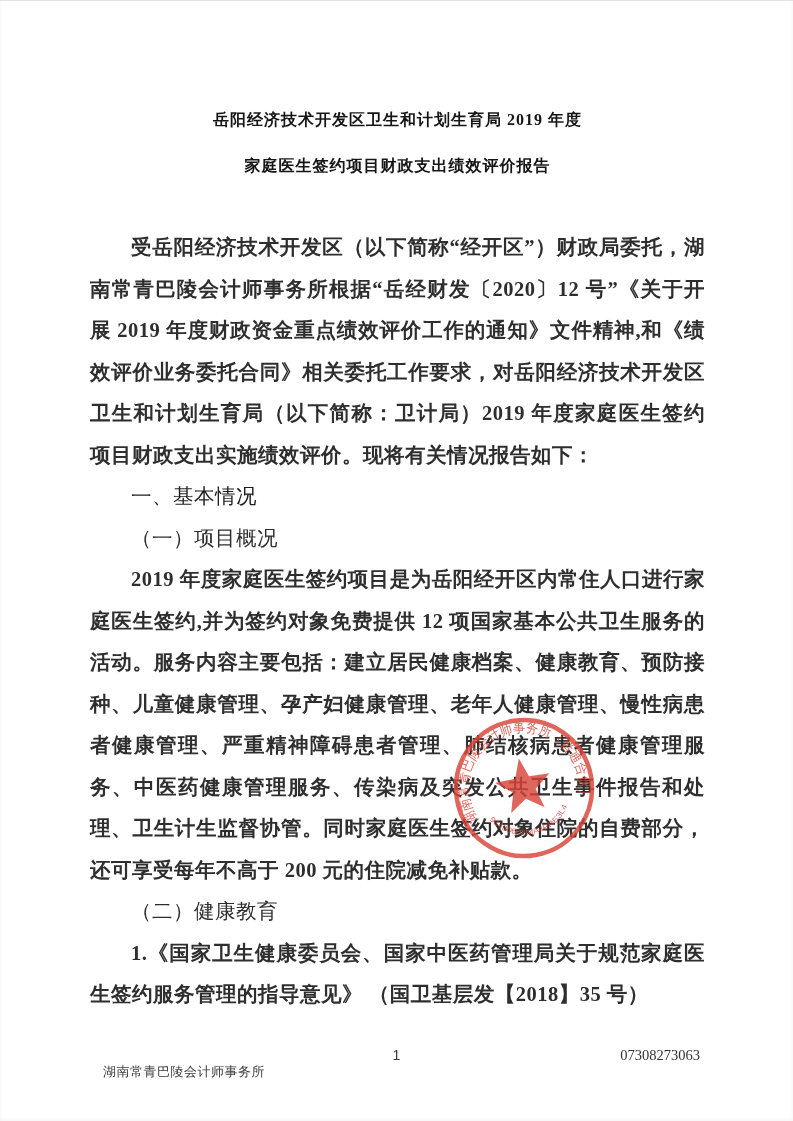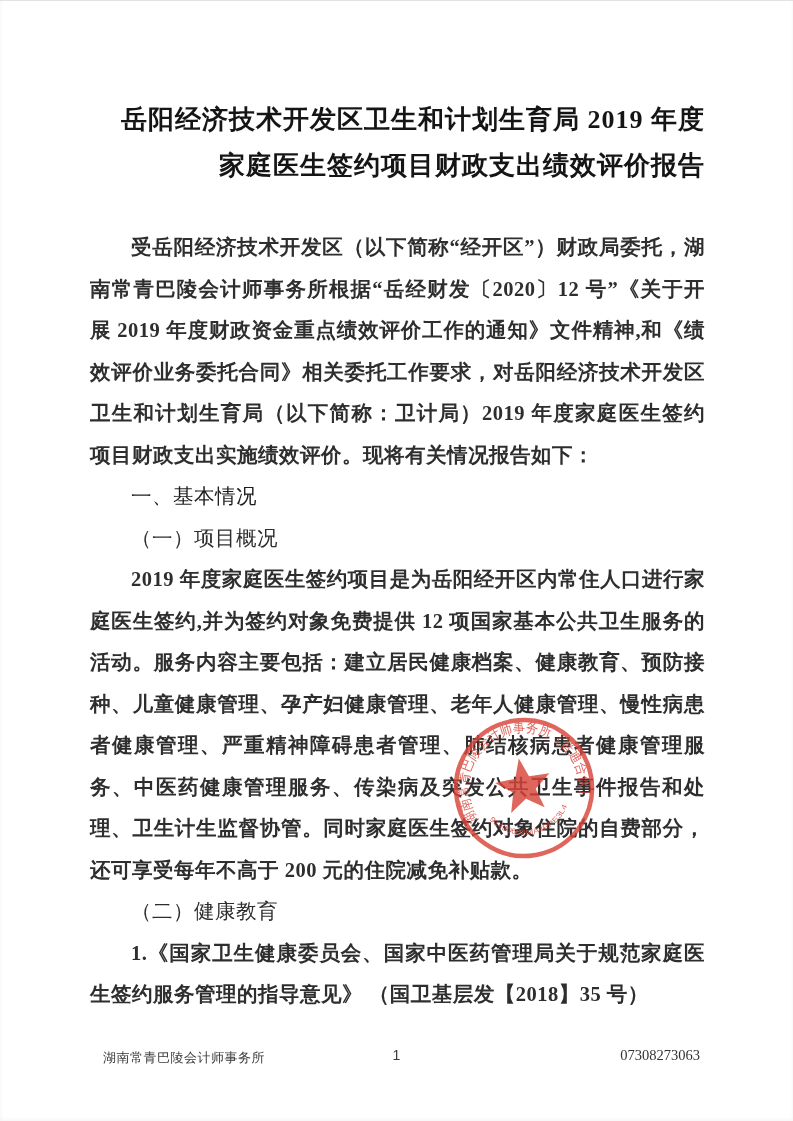--- a/index.html
+++ b/index.html
@@ -14,23 +14,23 @@
     background: #ffffff;
     overflow: hidden;
     border-top: 1px solid #e2e2e2;
     box-shadow: inset 0 -2px 4px rgba(0,0,0,0.05);
     color: #2e2e2e;
   }
   .content {
     padding: 96px 88px 0 90px;
   }
   .title-line {
-    text-align: right;
+    text-align: center;
     font-weight: 700;
-    font-size: 26px;
+    font-size: 16px;
     line-height: 46px;
     color: #151515;
     letter-spacing: 1px;
   }
   .body-text {
     margin-top: 38px;
   }
   .para {
     margin: 0;
     font-size: 20.5px;
@@ -54,21 +54,21 @@
   }
   .seal svg { display: block; }
   
   .footer {
     position: absolute;
     left: 0; right: 0; top: 1046px;
     height: 24px;
     font-size: 13px;
     color: #3a3a3a;
   }
-  .footer .firm { position: absolute; left: 103px; top: 2px; letter-spacing: 0.5px; text-align: right; }
+  .footer .firm { position: absolute; left: 103px; top: 16px; letter-spacing: 0.5px; text-align: right; }
   .footer .pageno { position: absolute; left: 50%; transform: translateX(-50%); top: 0; font-size: 14px; font-family: "Liberation Sans", sans-serif; }
   .footer .phone { position: absolute; right: 93px; top: 0; font-size: 14.5px; font-family: Liberation Serif, serif; color: #333; }
 </style>
 </head>
 <body>
 
 <div class="page">
   <div class="content">
 
     <div class="title-line">岳阳经济技术开发区卫生和计划生育局 2019 年度</div>

